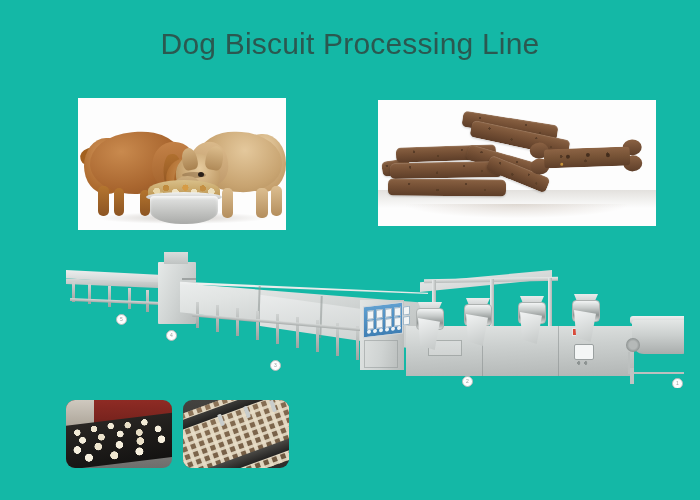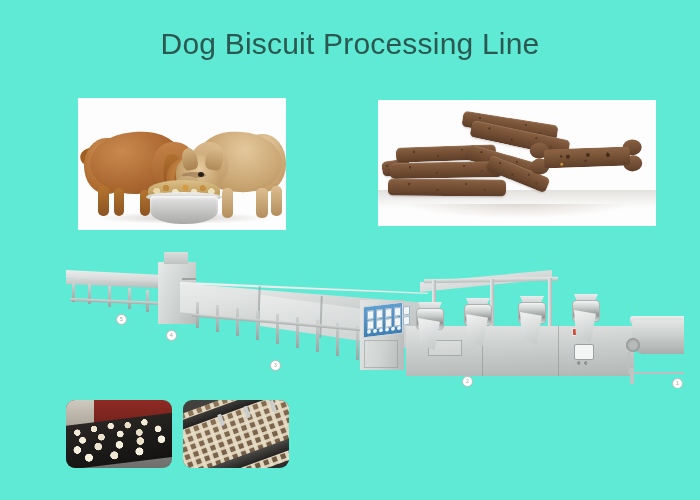--- a/index.html
+++ b/index.html
@@ -3,21 +3,21 @@
 <meta charset="utf-8">
 <style>
   html,body{margin:0;padding:0;}
   body{
     width:700px;height:500px;
     background:#fbfbfb;
     font-family:"Liberation Sans", sans-serif;
     overflow:hidden;
     position:relative;
   }
-  .stage{position:absolute;inset:0;background:#5eead4;padding-left:36px;}
+  .stage{position:absolute;inset:0;background:#14b8a6;padding-left:36px;}
 
   
   .title{
     position:absolute;left:0;right:0;top:27px;
     text-align:center;
     font-size:30px;
     letter-spacing:.2px;
     color:#2b5850;
     font-weight:400;
     white-space:nowrap;

